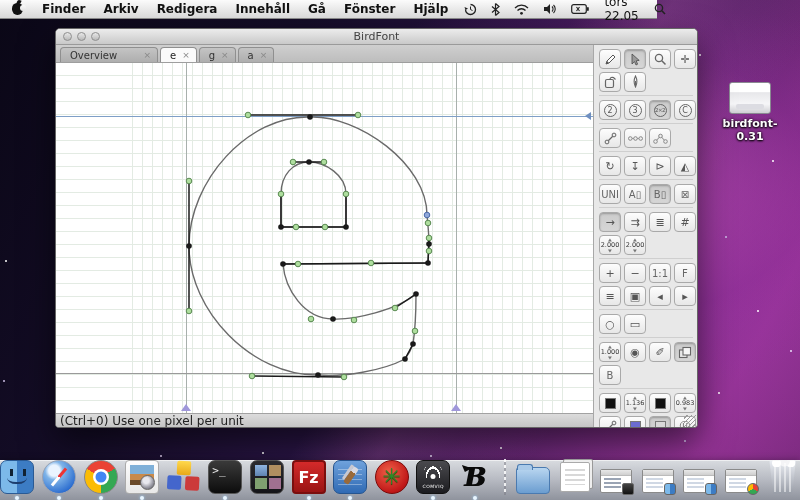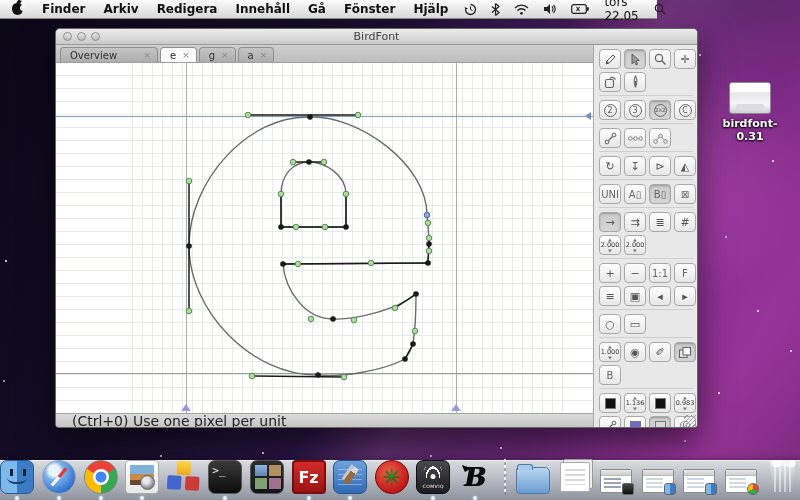--- a/index.html
+++ b/index.html
@@ -76,21 +76,21 @@
   #xheight { position:absolute; left:0; width:537px; height:1px; background:#7e9fc7; }
   #baseline { position:absolute; left:0; width:537px; height:1px; background:#9a9a9a; }
   .tri-up { position:absolute; width:0; height:0; border-left:5px solid transparent;
     border-right:5px solid transparent; border-bottom:7px solid #9f97da; }
   .tri-left { position:absolute; width:0; height:0; border-top:4px solid transparent;
     border-bottom:4px solid transparent; border-right:6px solid #6f8fc0; }
   #glyph-svg { position:absolute; left:0; top:0; }
 
   
   #statusbar { height:15px; background:linear-gradient(#dcdcdc,#c3c3c3); border-top:1px solid #a2a2a2;
-    font-size:14px; color:#222; display:flex; align-items:center; padding-left:16px; }
+    font-size:12px; color:#222; display:flex; align-items:center; padding-left:4px; }
 
   
   #toolbar { width:106px; background:#e8e8e8; border-left:1px solid #a8a8a8; padding:4px 0 0 5px;
     position:relative; overflow:hidden; }
   #toolbar::after { content:""; position:absolute; right:1px; bottom:1px; width:12px; height:12px;
     background:repeating-linear-gradient(135deg, transparent 0 2px, #9a9a9a 2px 3px); }
   .tb-row { display:flex; gap:3px; margin-bottom:3px; }
   .tb-sep { height:1px; background:#cfcfcf; margin:3px 4px 4px 0; }
   .tb { width:22px; height:20px; border:1px solid #a9a9a9; border-radius:4px;
     background:linear-gradient(#fdfdfd,#e7e7e7); color:#555; font-size:11px;

